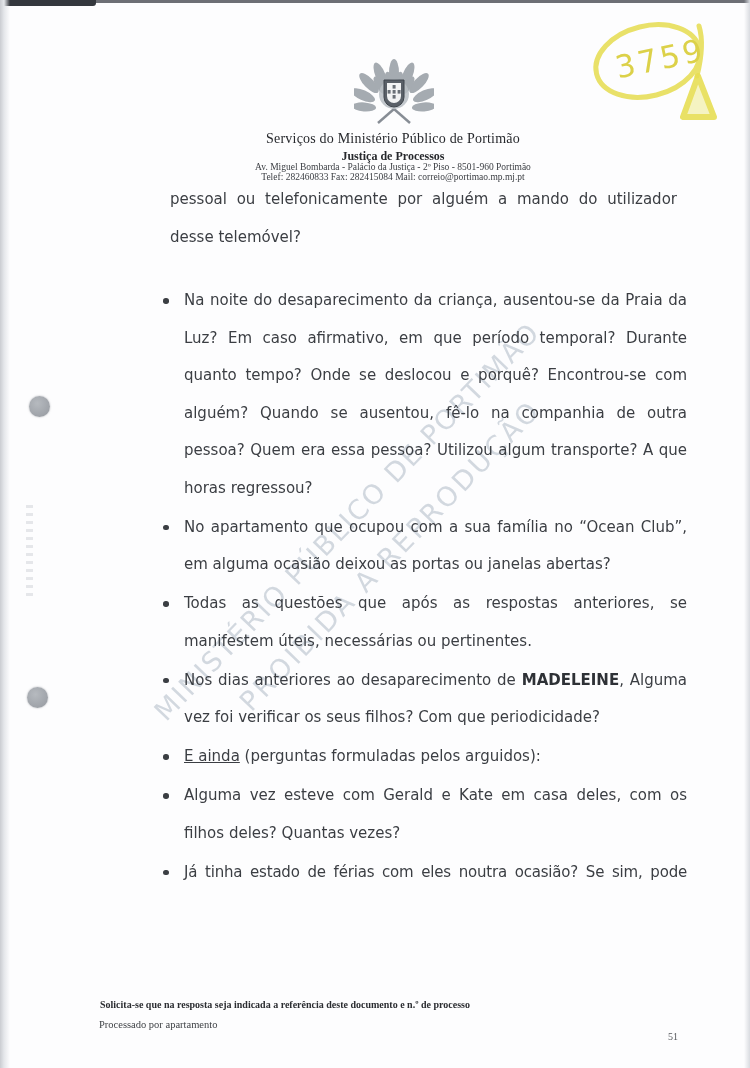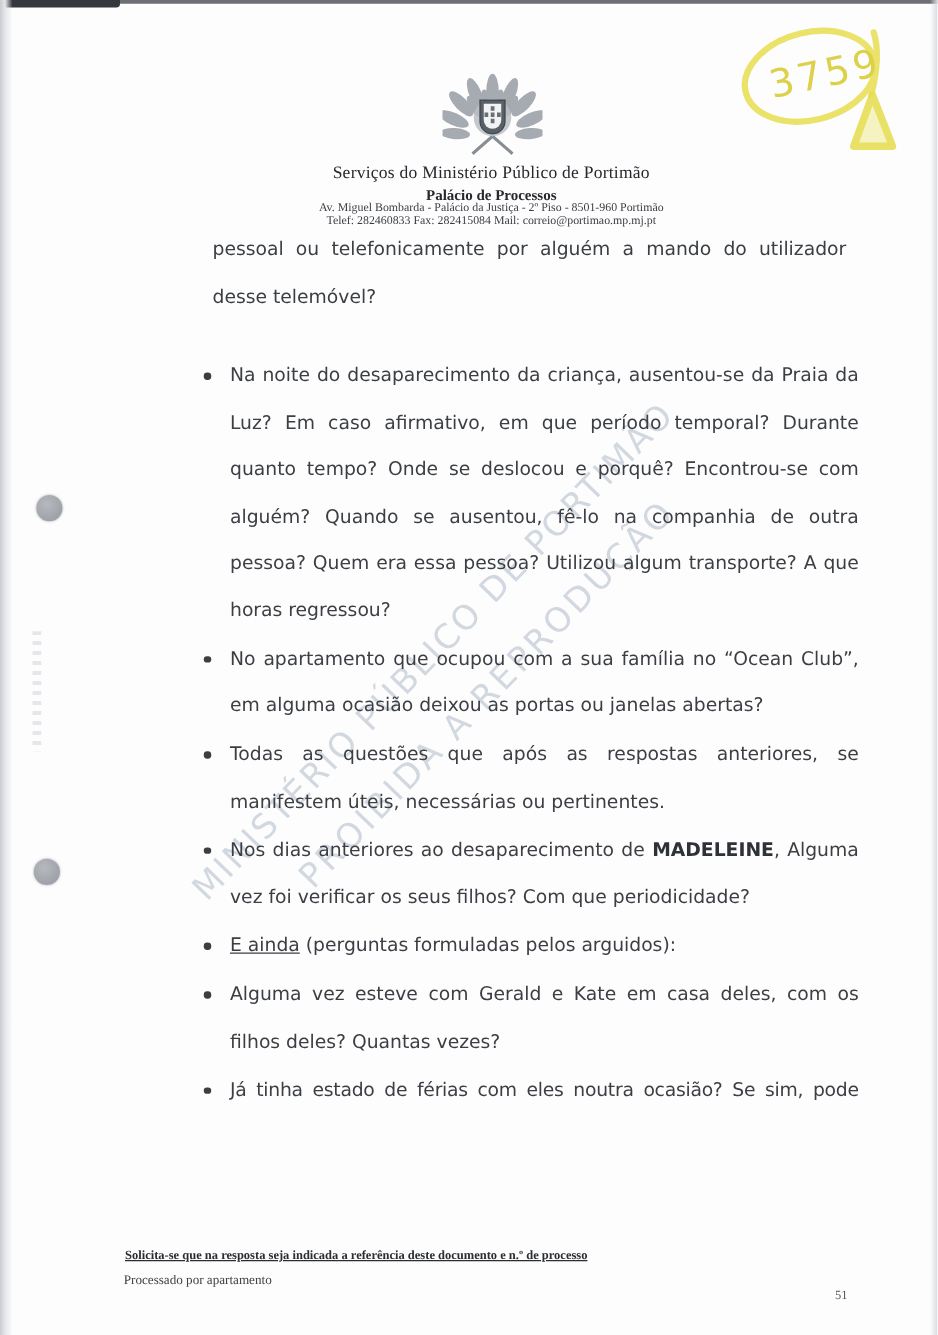--- a/index.html
+++ b/index.html
@@ -55,21 +55,21 @@
   .intro { margin:0 0 26px 10px; width:507px; }
   ul.bullets { list-style:none; margin:0; padding:0; }
   ul.bullets li { position:relative; padding-left:24px; margin:0 0 1.5px 0; }
   ul.bullets li::before { content:""; position:absolute; left:3px; top:16px;
     width:5.5px; height:5.5px; border-radius:50%; background:#3b3e43; }
   ul.bullets li b { font-weight:bold; color:#2e3136; }
   ul.bullets li .u { text-decoration:underline; }
   ul.bullets li.cut { letter-spacing:-.2px; word-spacing:-1.5px; text-align-last:justify; }
   
   .footer-notice { position:absolute; left:100px; top:999px; margin:0;
-    font-family:"Liberation Serif", serif; font-weight:bold; font-size:10px; color:#2b2d31;text-decoration:underline; }
+    font-family:"Liberation Serif", serif; font-weight:bold; font-size:10px; color:#2b2d31; }
   .footer-processed { position:absolute; left:99px; top:1019px; margin:0;
     font-family:"Liberation Serif", serif; font-size:10.5px; color:#3f4246; }
   .page-number { position:absolute; left:668px; top:1031px; margin:0;
     font-family:"Liberation Serif", serif; font-size:10px; color:#55585c; }
 </style>
 </head>
 <body>
 
 <div class="page">
 
@@ -110,21 +110,21 @@
       <path d="M33,26 h14 v13 a7,7 0 0 1 -14,0 Z" fill="#f2f3f4"></path>
       <g fill="#6a7077">
         <rect x="38.6" y="28" width="3" height="3.6"></rect>
         <rect x="33.6" y="33" width="3" height="3.6"></rect>
         <rect x="38.6" y="33" width="3" height="3.6"></rect>
         <rect x="43.6" y="33" width="3" height="3.6"></rect>
         <rect x="38.6" y="38" width="3" height="3.6"></rect>
       </g>
     </svg>
     <h1 class="org-name">Serviços do Ministério Público de Portimão</h1>
-    <h2 class="section-name">Palácio de Processos</h2>
+    <h2 class="section-name">Justiça de Processos</h2>
     <p class="addr">Av. Miguel Bombarda - Palácio da Justiça - 2º Piso - 8501-960 Portimão</p>
     <p class="contact">Telef: 282460833   Fax: 282415084 Mail: correio@portimao.mp.mj.pt</p>
   </div>
 
   <svg class="stamp" width="145" height="112" viewBox="0 0 145 112">
     <g stroke="#e7de55" fill="none" stroke-linecap="round" opacity="0.88">
       <ellipse cx="63" cy="47" rx="53" ry="35" stroke-width="5" transform="rotate(-14 63 47)"></ellipse>
       <path d="M114,12 C119,28 116,46 112,62" stroke-width="5"></path>
     </g>
     <path d="M113,62 L98,103 L129,103 Z" fill="rgba(233,224,88,0.4)" stroke="#e7de55" stroke-width="6" stroke-linejoin="round" opacity="0.9"></path>

